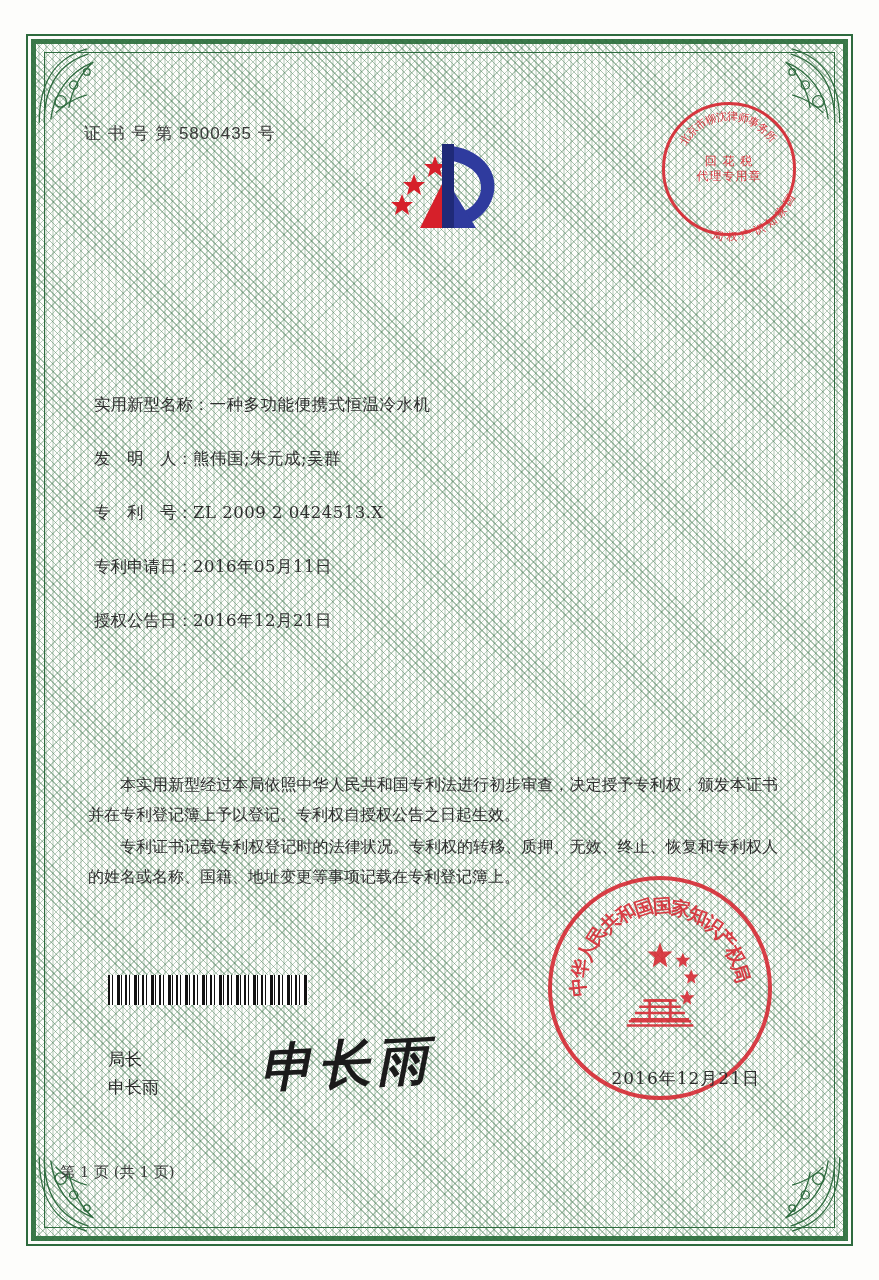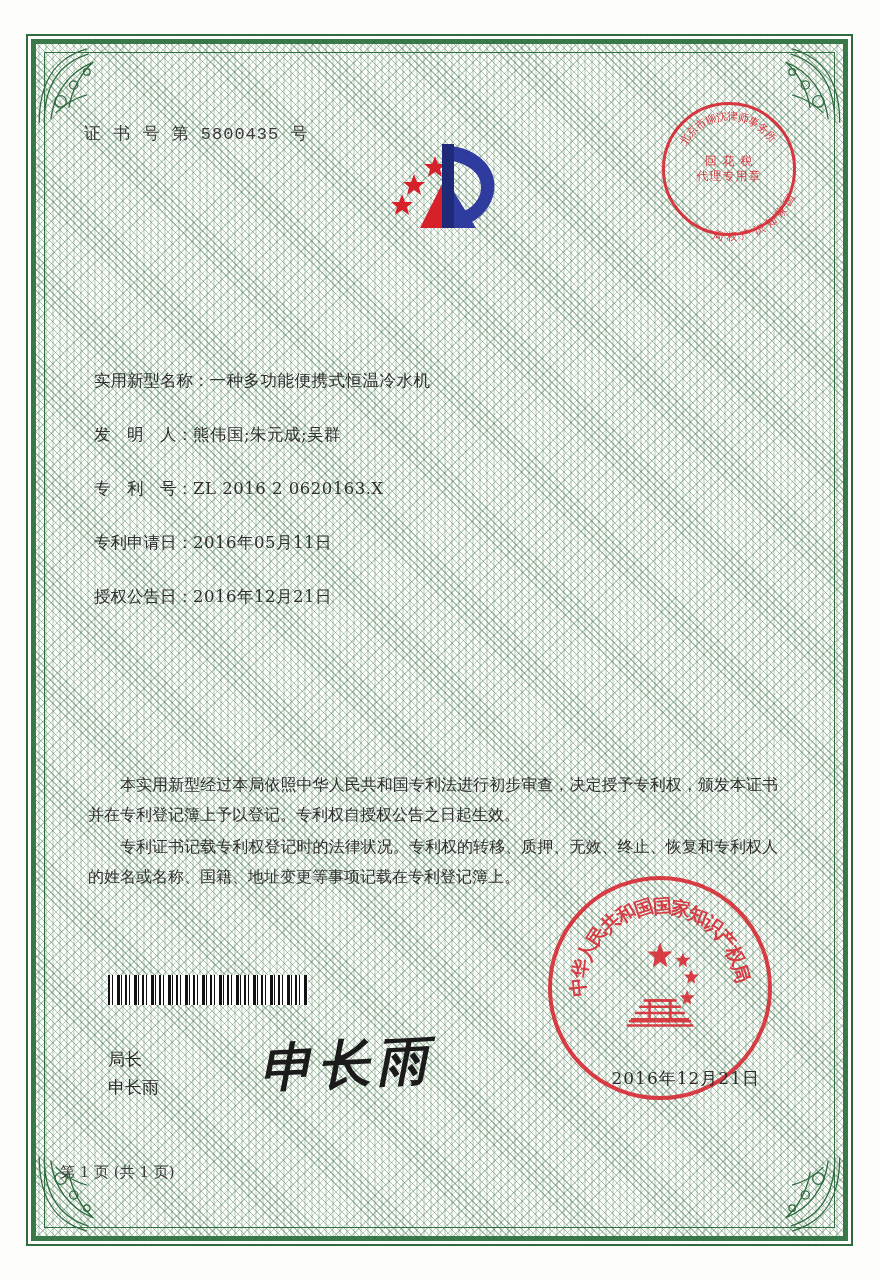--- a/index.html
+++ b/index.html
@@ -85,21 +85,21 @@
     left: 60px; top: 70px;
     width: 760px; height: 1140px;
   }
 
   .cert-no {
     position: absolute;
     left: 24px; top: 52px;
     font-size: 17px;
     letter-spacing: 1px;
     color: #3a3a3a;
-    font-family: Liberation Mono, monospace;
+    font-family: Liberation Sans, sans-serif;
   }
 
   
   .logo {
     position: absolute;
     left: 320px; top: 62px;
     width: 130px; height: 110px;
   }
   .logo svg { width:100%; height:100%; display:block; }
 
@@ -152,20 +152,21 @@
     left: 34px; top: 300px;
     width: 700px;
     font-size: 16.5px;
     color: #2f2f2f;
     font-family: "DejaVu Serif","Liberation Serif",serif;
   }
   .field {
     margin-bottom: 32px;
     line-height: 22px;
     white-space: nowrap;
+    margin-top: 24px;
   }
   .field .lbl {
     display: inline-block;
     letter-spacing: 0px;
   }
   .field .val {
     letter-spacing: .5px;
   }
 
   .paras {
@@ -361,21 +362,21 @@
 
 
     <div class="fields">
       <div class="field">
         <span class="lbl">实用新型名称：</span><span class="val">一种多功能便携式恒温冷水机</span>
       </div>
       <div class="field">
         <span class="lbl">发　明　人：</span><span class="val">熊伟国;朱元成;吴群</span>
       </div>
       <div class="field">
-        <span class="lbl">专　利　号：</span><span class="val">ZL 2016 2 0620163.X</span>
+        <span class="lbl">专　利　号：</span><span class="val">ZL 2009 2 0424513.X</span>
       </div>
       <div class="field">
         <span class="lbl">专利申请日：</span><span class="val">2016年05月11日</span>
       </div>
       <div class="field">
         <span class="lbl">授权公告日：</span><span class="val">2016年12月21日</span>
       </div>
     </div>
 
     <div class="paras">

